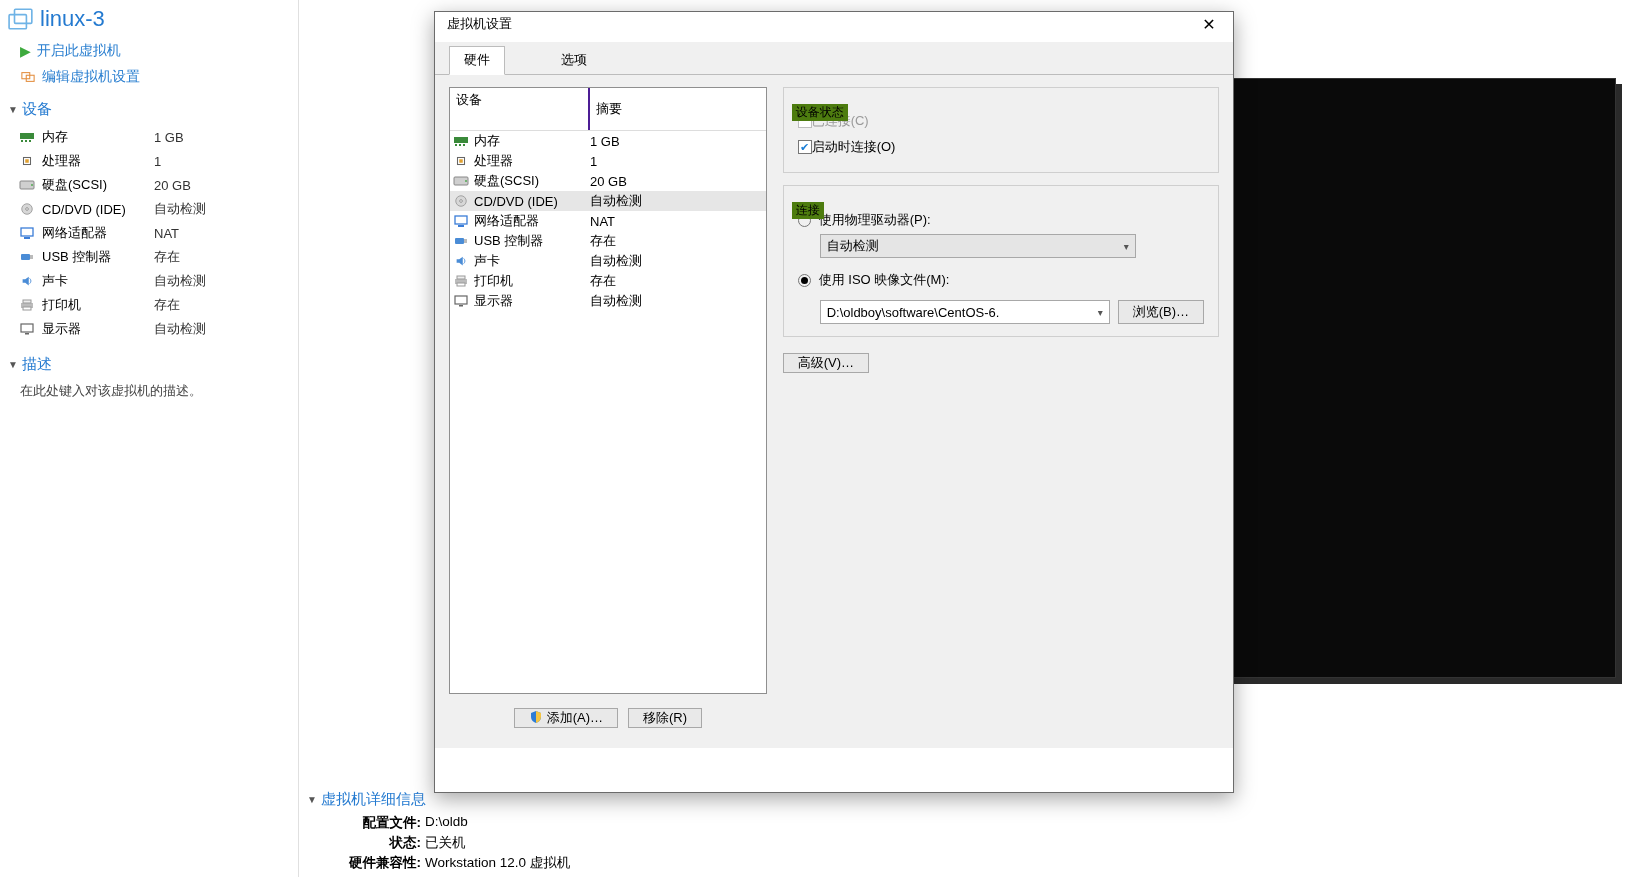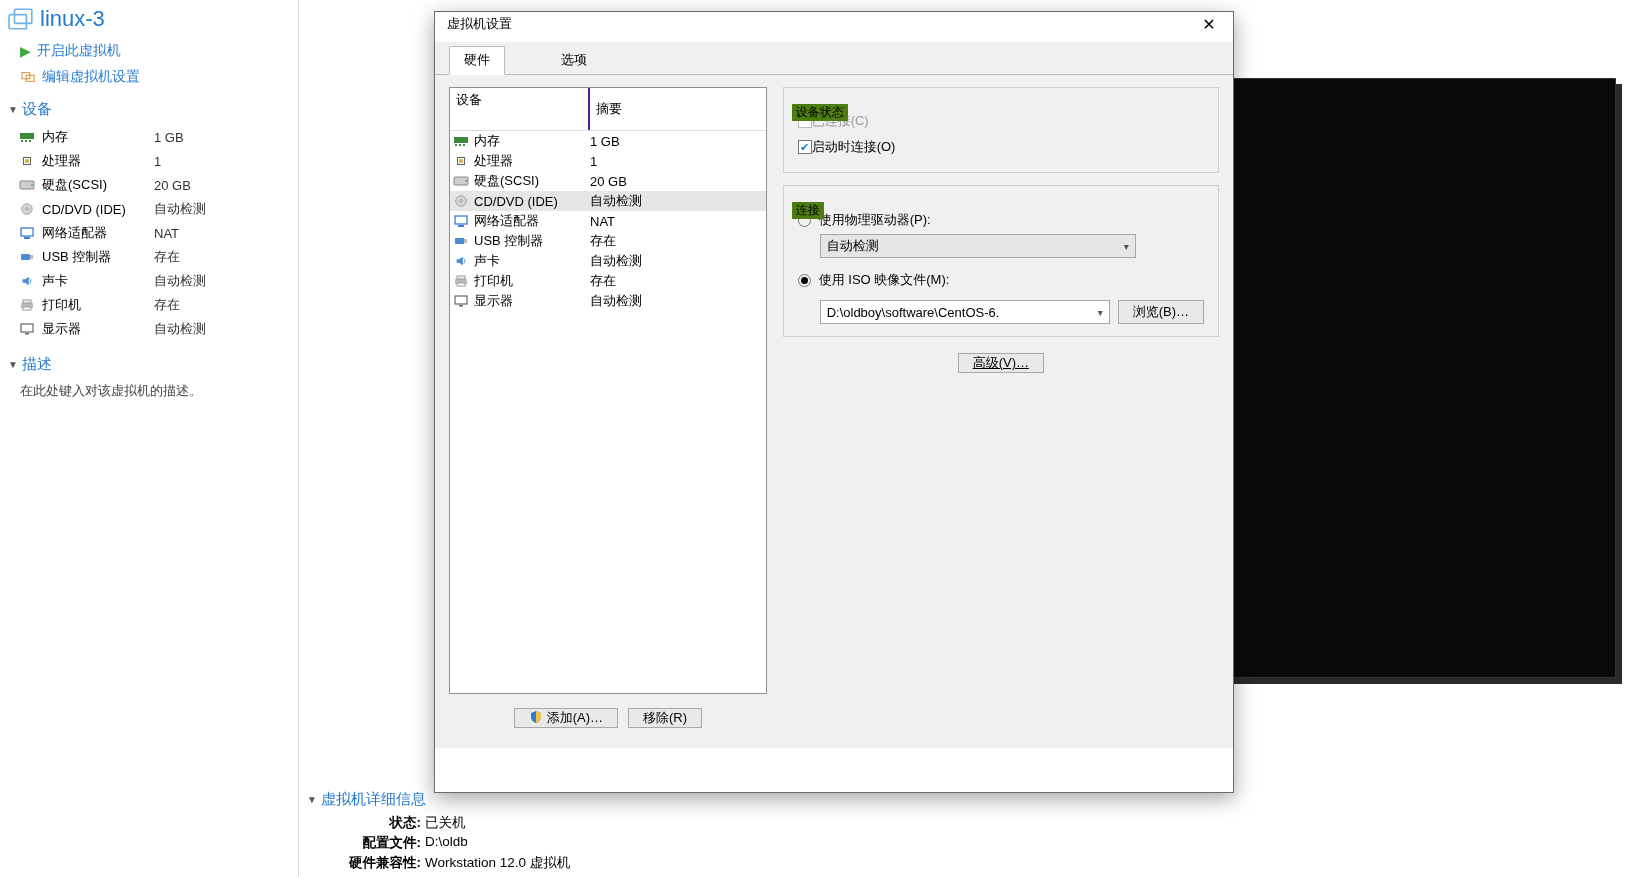--- a/index.html
+++ b/index.html
@@ -64,21 +64,21 @@
 .checkbox.disabled { border-color: #bdbdbd; }
 .radio-row { display: flex; align-items: center; gap: 8px; padding: 5px 0; font-size: 13px; }
 .radio { width: 13px; height: 13px; border-radius: 50%; border: 1px solid #767676; display: inline-flex; align-items: center; justify-content: center; }
 .radio .dot { width: 7px; height: 7px; border-radius: 50%; background: #000; }
 .combo { width: 316px; height: 24px; border: 1px solid #a8a8a8; background: #e5e5e5; display: flex; align-items: center; justify-content: space-between; padding: 0 6px; font-size: 13px; }
 .combo.white { background: #fff; }
 .combo .drop { font-size: 10px; color: #555; }
 .indent { margin-left: 22px; }
 .iso-row { display: flex; gap: 8px; margin-top: 6px; }
 .iso-row .combo { flex: 1; }
-.adv-row { display: flex; justify-content: center; padding-top: 4px; text-decoration: underline; }
+.adv-row { display: flex; justify-content: flex-start; padding-top: 4px; }
 
 
 .dlg-footer { position: absolute; left: 0; right: 0; bottom: 0; height: 44px; background: #f0f0f0; display: flex; align-items: center; justify-content: flex-end; gap: 10px; padding-right: 14px; border-top: 1px solid #d0d0d0; }
 .dlg-footer .win-btn { min-width: 84px; justify-content: center; }
 .dlg-footer .win-btn.primary { border: 1px solid #1a63b7; }
 
 
 .ic { width: 16px; height: 14px; }
 </style>
 </head>
@@ -216,26 +216,26 @@
 </div>
 
 <div class="main-panel">
   <div class="vm-preview"></div>
   <div class="details-block">
     <div class="details-head">
       <span class="caret" style="font-size:10px;color:#555;">▼</span>
       <span>虚拟机详细信息</span>
     </div>
     <div class="details-row">
+      <span class="dl">配置文件:</span>
+      <span>D:\oldb</span>
+    </div>
+    <div class="details-row">
       <span class="dl">状态:</span>
       <span>已关机</span>
-    </div>
-    <div class="details-row">
-      <span class="dl">配置文件:</span>
-      <span>D:\oldb</span>
     </div>
     <div class="details-row">
       <span class="dl">硬件兼容性:</span>
       <span>Workstation 12.0 虚拟机</span>
     </div>
   </div>
 </div>
 
 <div class="dialog">
   <div class="dlg-title">

